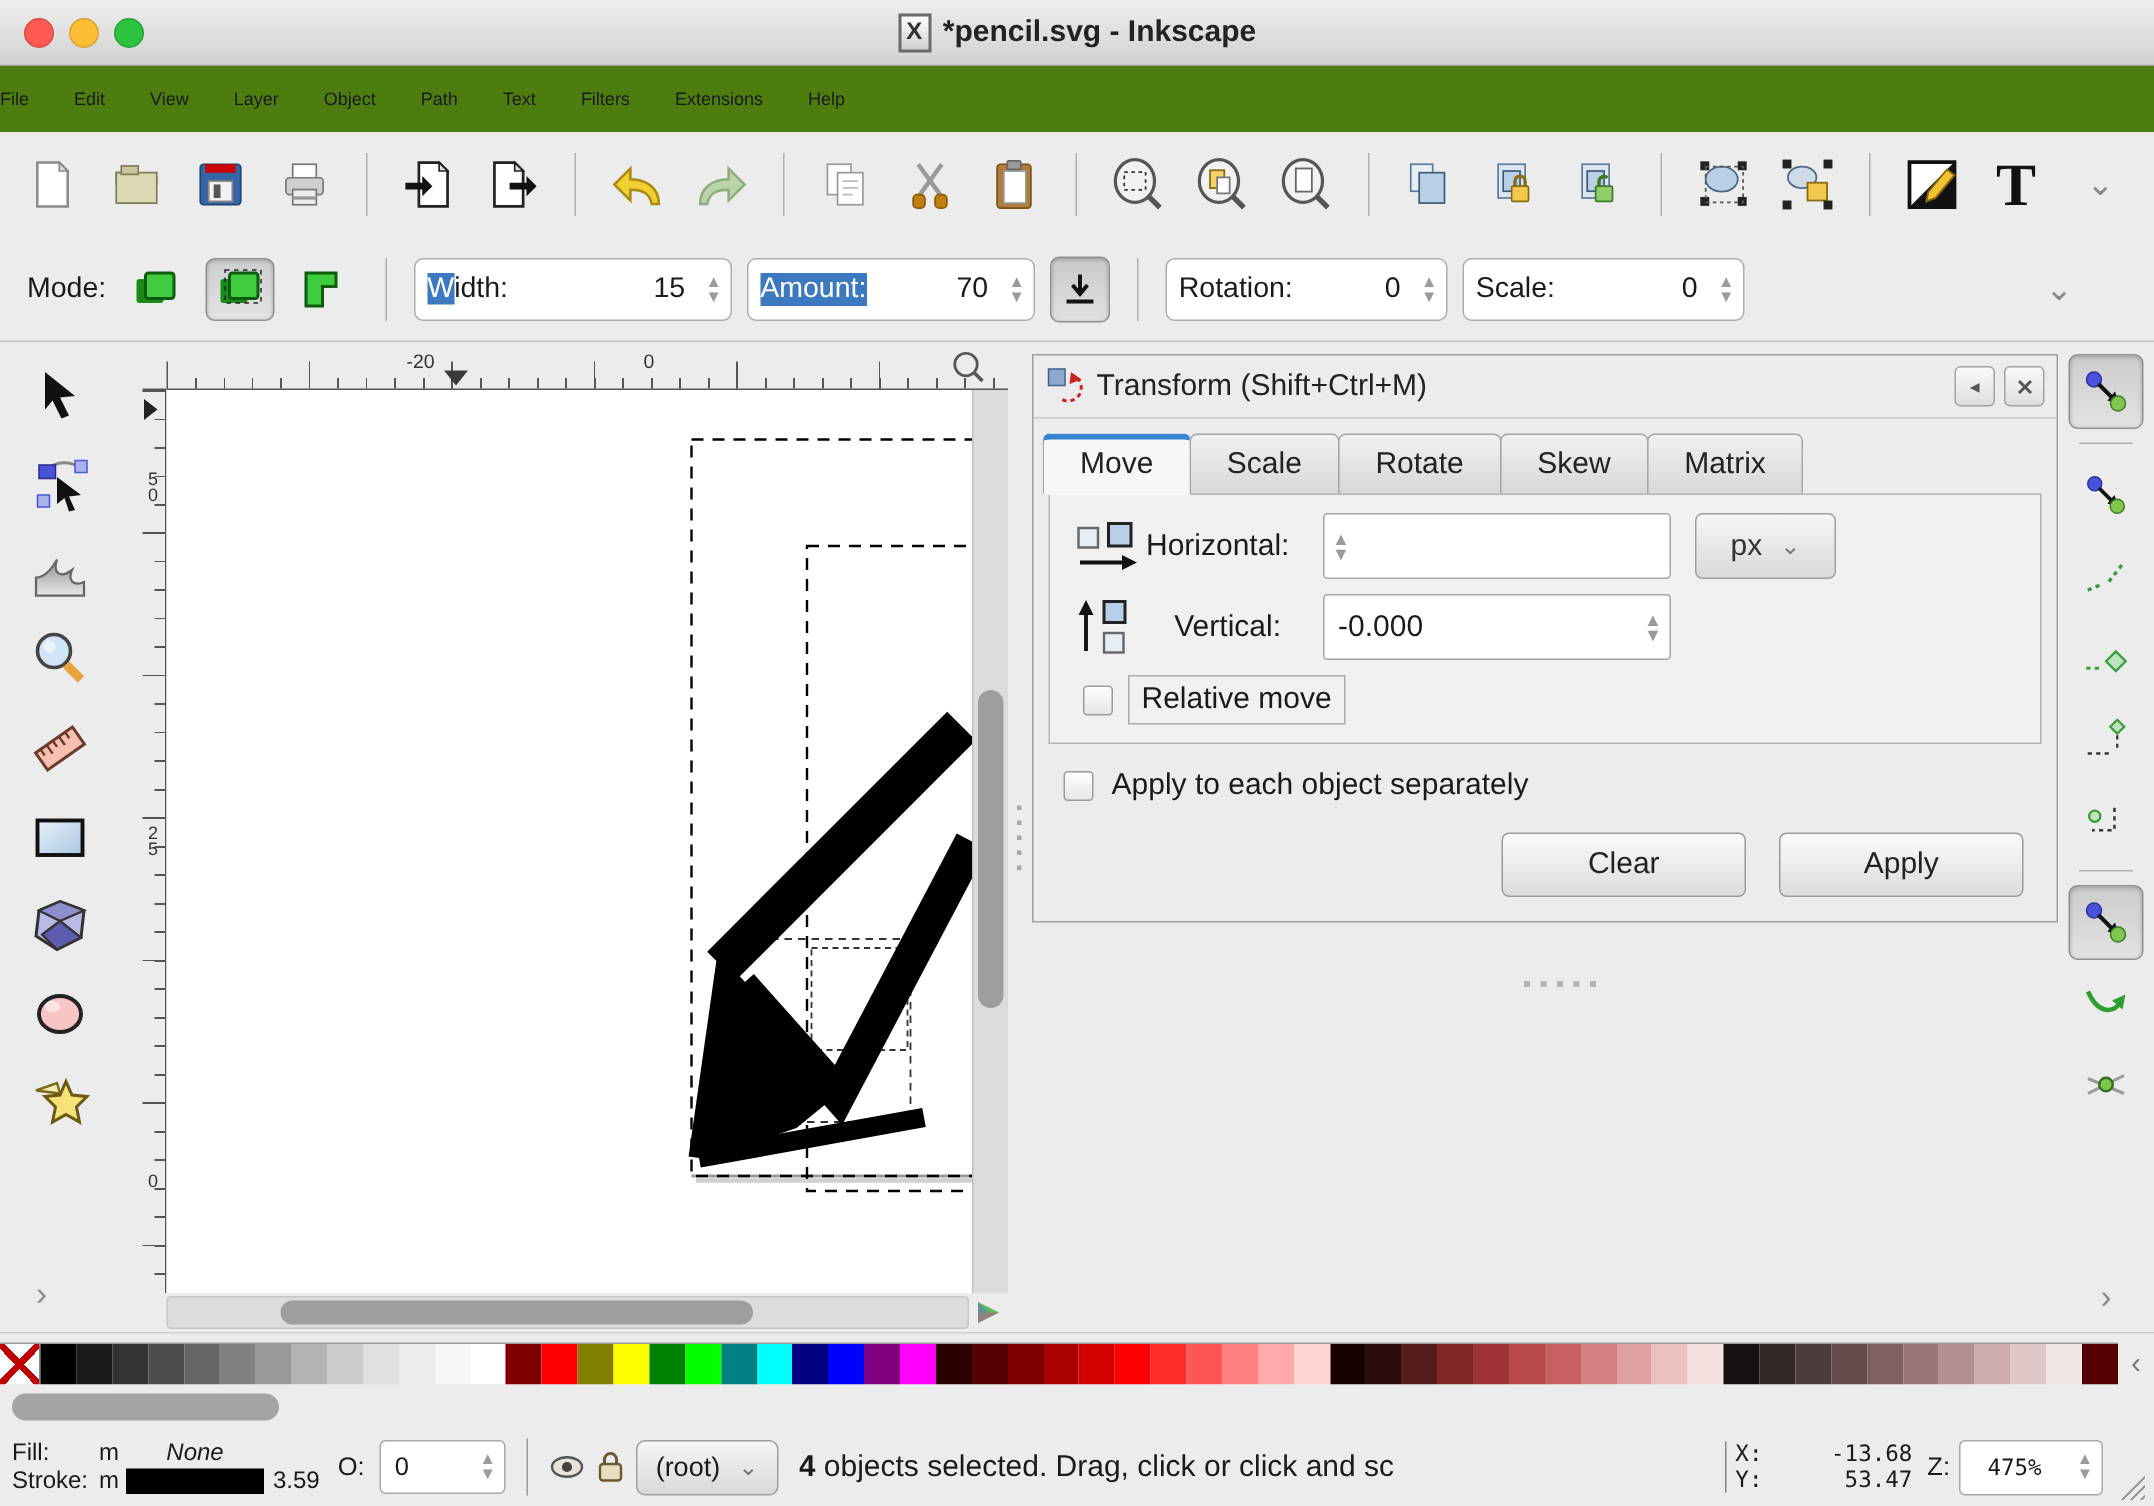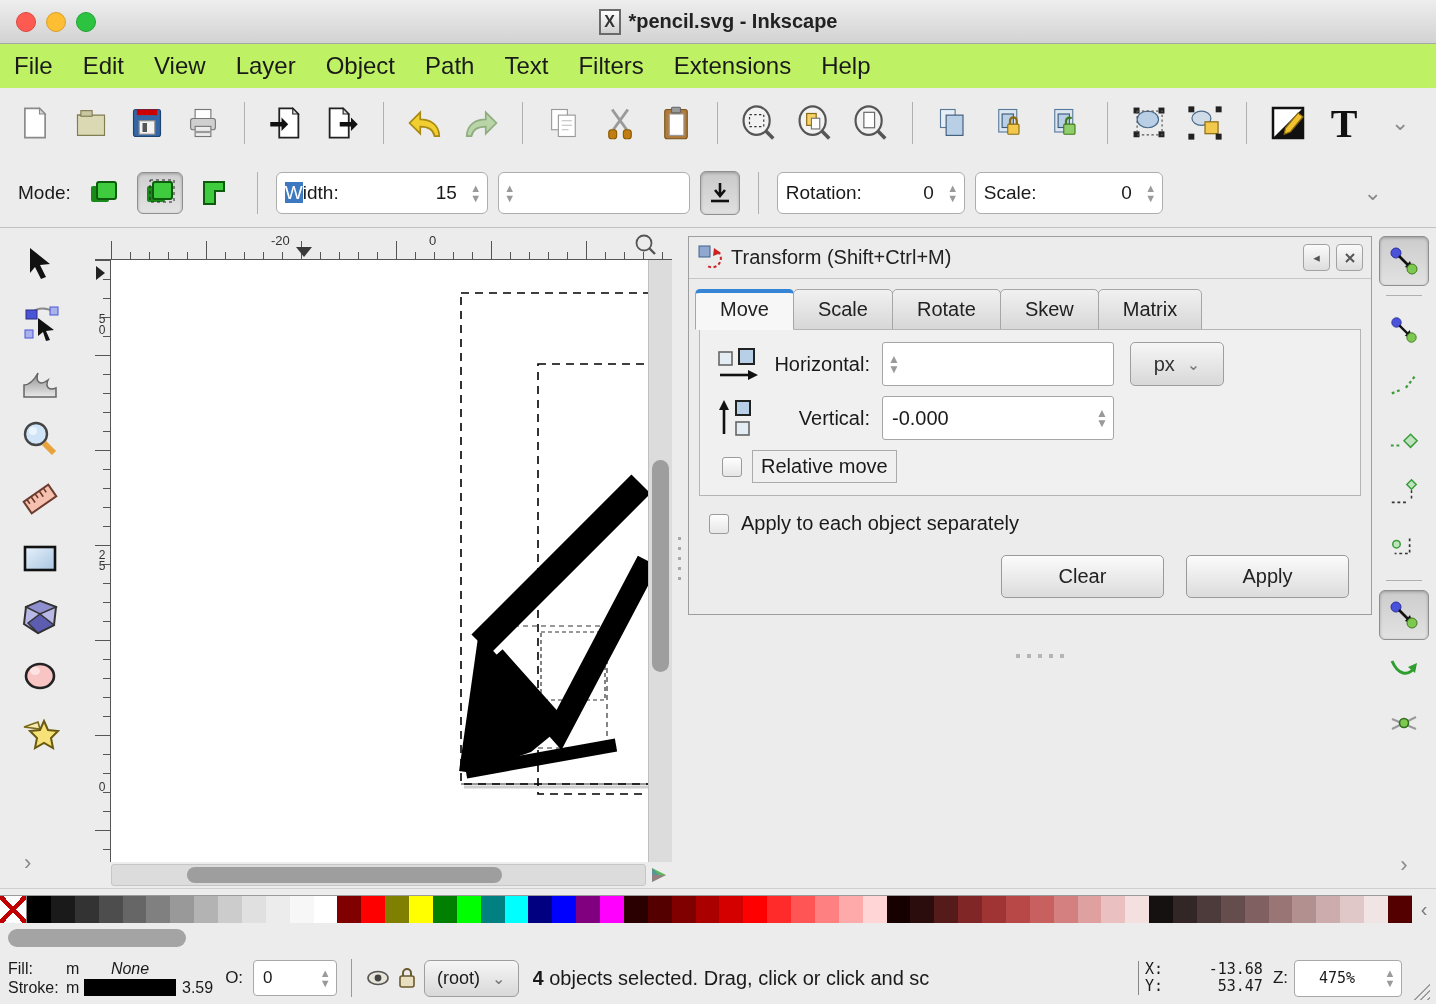--- a/index.html
+++ b/index.html
@@ -15,22 +15,22 @@
   .light.red{ background:#fd5b52; border:1px solid #d94942;}
   .light.yellow{ background:#fdbe33; border:1px solid #d9a02b;}
   .light.green{ background:#2bc340; border:1px solid #23a334;}
   .title-center { position:absolute; left:0; right:0; display:flex; justify-content:center;
     align-items:center; gap:8px; pointer-events:none; }
   .doc-ic { width:22px; height:26px; background:linear-gradient(#fff,#cfcfcf); border:2px solid #6a6a6a;
     display:flex; align-items:center; justify-content:center; font-weight:bold; font-size:16px; color:#333;}
   .title-text { font-size:20px; font-weight:bold; color:#222; }
 
   
-  .menubar { height:44px; display:flex; align-items:center; gap:30px; padding-left:14px;
-    font-size:24px; background:#bef264; }
+  .menubar { height:44px; display:flex; align-items:center; gap:30px; 
+    font-size:12px; background:#4d7c0f; }
   .menu-item { cursor:default; }
 
   
   .toolbar { height:70px; display:flex; align-items:center; padding-left:12px; gap:10px; background:#ececec; }
   .tbtn { width:46px; height:48px; display:flex; align-items:center; justify-content:center; border-radius:5px; }
   .sepv { width:1px; height:42px; background:#b0b0b0; margin:0 8px; }
   .overflow-chevron { font-size:22px; color:#8a8a8a; margin-left:14px; }
 
   
   .toolopts { height:70px; display:flex; align-items:center; padding:0 10px 0 18px; gap:10px;
@@ -102,21 +102,21 @@
     background:linear-gradient(#fafafa,#dedede); display:flex; align-items:center; justify-content:center;
     font-size:13px; color:#555; }
   .tabs { display:flex; padding:10px 6px 0; }
   .tab { padding:8px 24px; font-size:20px; border:1px solid #a6a6a6; margin-right:-1px;
     background:linear-gradient(#f1f1f1,#d7d7d7); border-radius:5px 5px 0 0; color:#222; }
   .tab.active { background:#f7f7f7; border-top:4px solid #3584d6; padding-top:5px; position:relative; z-index:2;
     border-bottom:1px solid #f7f7f7; }
   .frame { margin:-1px 10px 0; border:1px solid #b4b4b4; background:#f0f0f0; padding:12px 12px 10px; position:relative; z-index:1; }
   .frow { display:flex; align-items:center; margin-bottom:10px; }
   .frow .ficon { width:52px; display:flex; justify-content:center; }
-  .frow .flabel { width:118px; text-align:right; padding-right:12px; font-size:20px; }
+  .frow .flabel { width:118px; text-align:right; padding-right:28px; font-size:20px; }
   .entry { width:232px; height:44px; border:1px solid #a5a5a5; border-radius:3px; background:#fff;
     display:flex; align-items:stretch; overflow:hidden; }
   .entry .etext { flex:1; display:flex; align-items:center; padding-left:9px; font-size:20px; }
   .entry .arrs { font-size:12px; }
   .unitbtn { margin-left:16px; width:94px; height:44px; border:1px solid #9e9e9e; border-radius:5px;
     background:linear-gradient(#f6f6f6,#d8d8d8); display:flex; align-items:center; justify-content:center;
     gap:12px; font-size:20px; color:#333; }
   .chev { color:#777; font-size:16px; }
   .checkbox { width:20px; height:20px; border:1px solid #9b9b9b; border-radius:3px;
     background:linear-gradient(#fefefe,#e6e6e6); flex:0 0 auto; }
@@ -161,21 +161,21 @@
   .ospin .v { flex:1; display:flex; align-items:center; padding-left:9px; font-size:17px; }
   .statussep { width:1px; height:38px; background:#9a9a9a; margin:0 8px; }
   .layerbtn { height:37px; border:1px solid #9e9e9e; border-radius:6px; padding:0 12px;
     background:linear-gradient(#f6f6f6,#d8d8d8); display:flex; align-items:center; gap:12px; font-size:18px; }
   .status-msg { flex:1; font-size:20px; white-space:nowrap; overflow:hidden; margin-left:8px; }
   .coords { border-left:1px solid #888; padding-left:6px; font-family:"DejaVu Sans Mono", monospace;
     font-size:15px; line-height:17px; }
   .coords .crow { display:flex; width:118px; }
   .coords .cv { margin-left:auto; }
   .zlabel { font-size:17px; margin-left:4px; }
-  .zspin { width:108px; height:37px; border:1px solid #a8a8a8; border-radius:4px; background:#fff;
+  .zspin { width:96px; height:37px; border:1px solid #a8a8a8; border-radius:4px; background:#fff;
     display:flex; align-items:stretch; overflow:hidden; }
   .zspin .v { flex:1; display:flex; align-items:center; justify-content:center;
     font-family:"DejaVu Sans Mono", monospace; font-size:15px; }
   .grip { width:20px; height:20px; align-self:flex-end; margin:0 2px 4px 2px;
     background:repeating-linear-gradient(135deg, transparent 0 3px, #9b9b9b 3px 4.5px);
     clip-path:polygon(100% 0, 100% 100%, 0 100%); }
 </style>
 </head>
 <body>
 
@@ -390,20 +390,24 @@
     <div class="body" style="flex:1">
       <span class="lbl"><span class="hl">W</span><span>idth:</span></span>
       <span class="val">15</span>
     </div>
     <div class="arrs">
         <span>▲</span>
         <span>▼</span>
       </div>
   </div>
   <div class="spin" style="width:192px">
+    <div class="body" style="flex:1">
+      <span class="lbl hl">Amount:</span>
+      <span class="val">70</span>
+    </div>
     <div class="arrs">
         <span>▲</span>
         <span>▼</span>
       </div>
   </div>
   <div class="sqbtn">
       <svg width="24" height="24" viewBox="0 0 24 24">
         <path d="M12 2v12M7 9l5 6 5-6" stroke="#111" stroke-width="2.6" fill="none"></path>
         <path d="M3 20h18" stroke="#111" stroke-width="2.6"></path>
       </svg>

